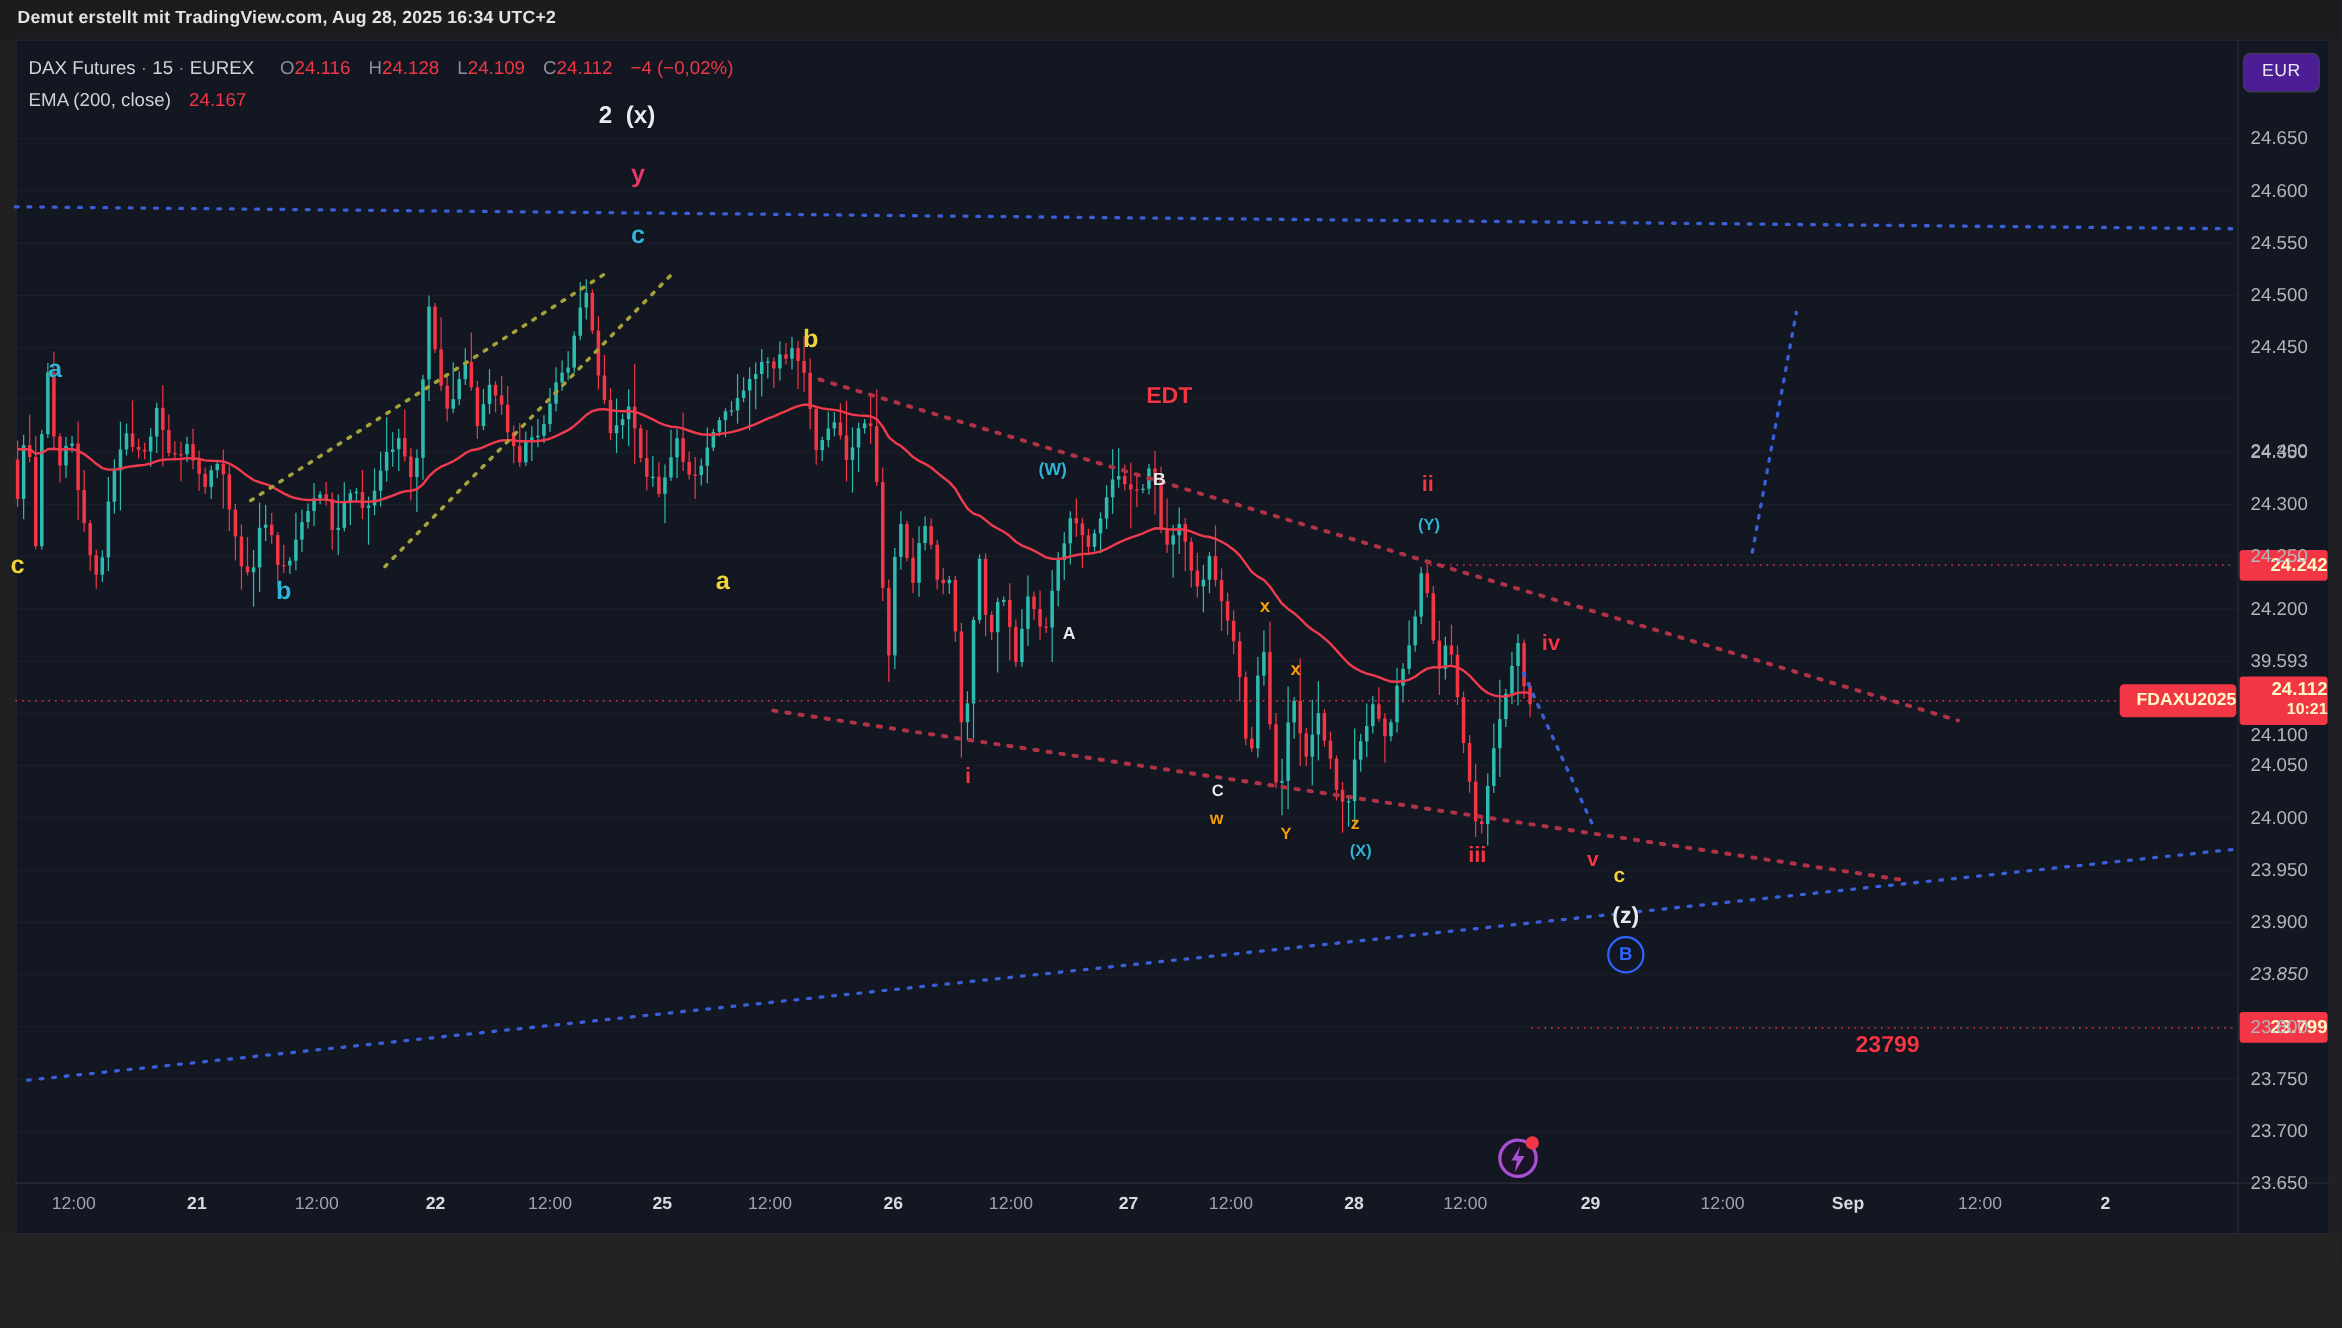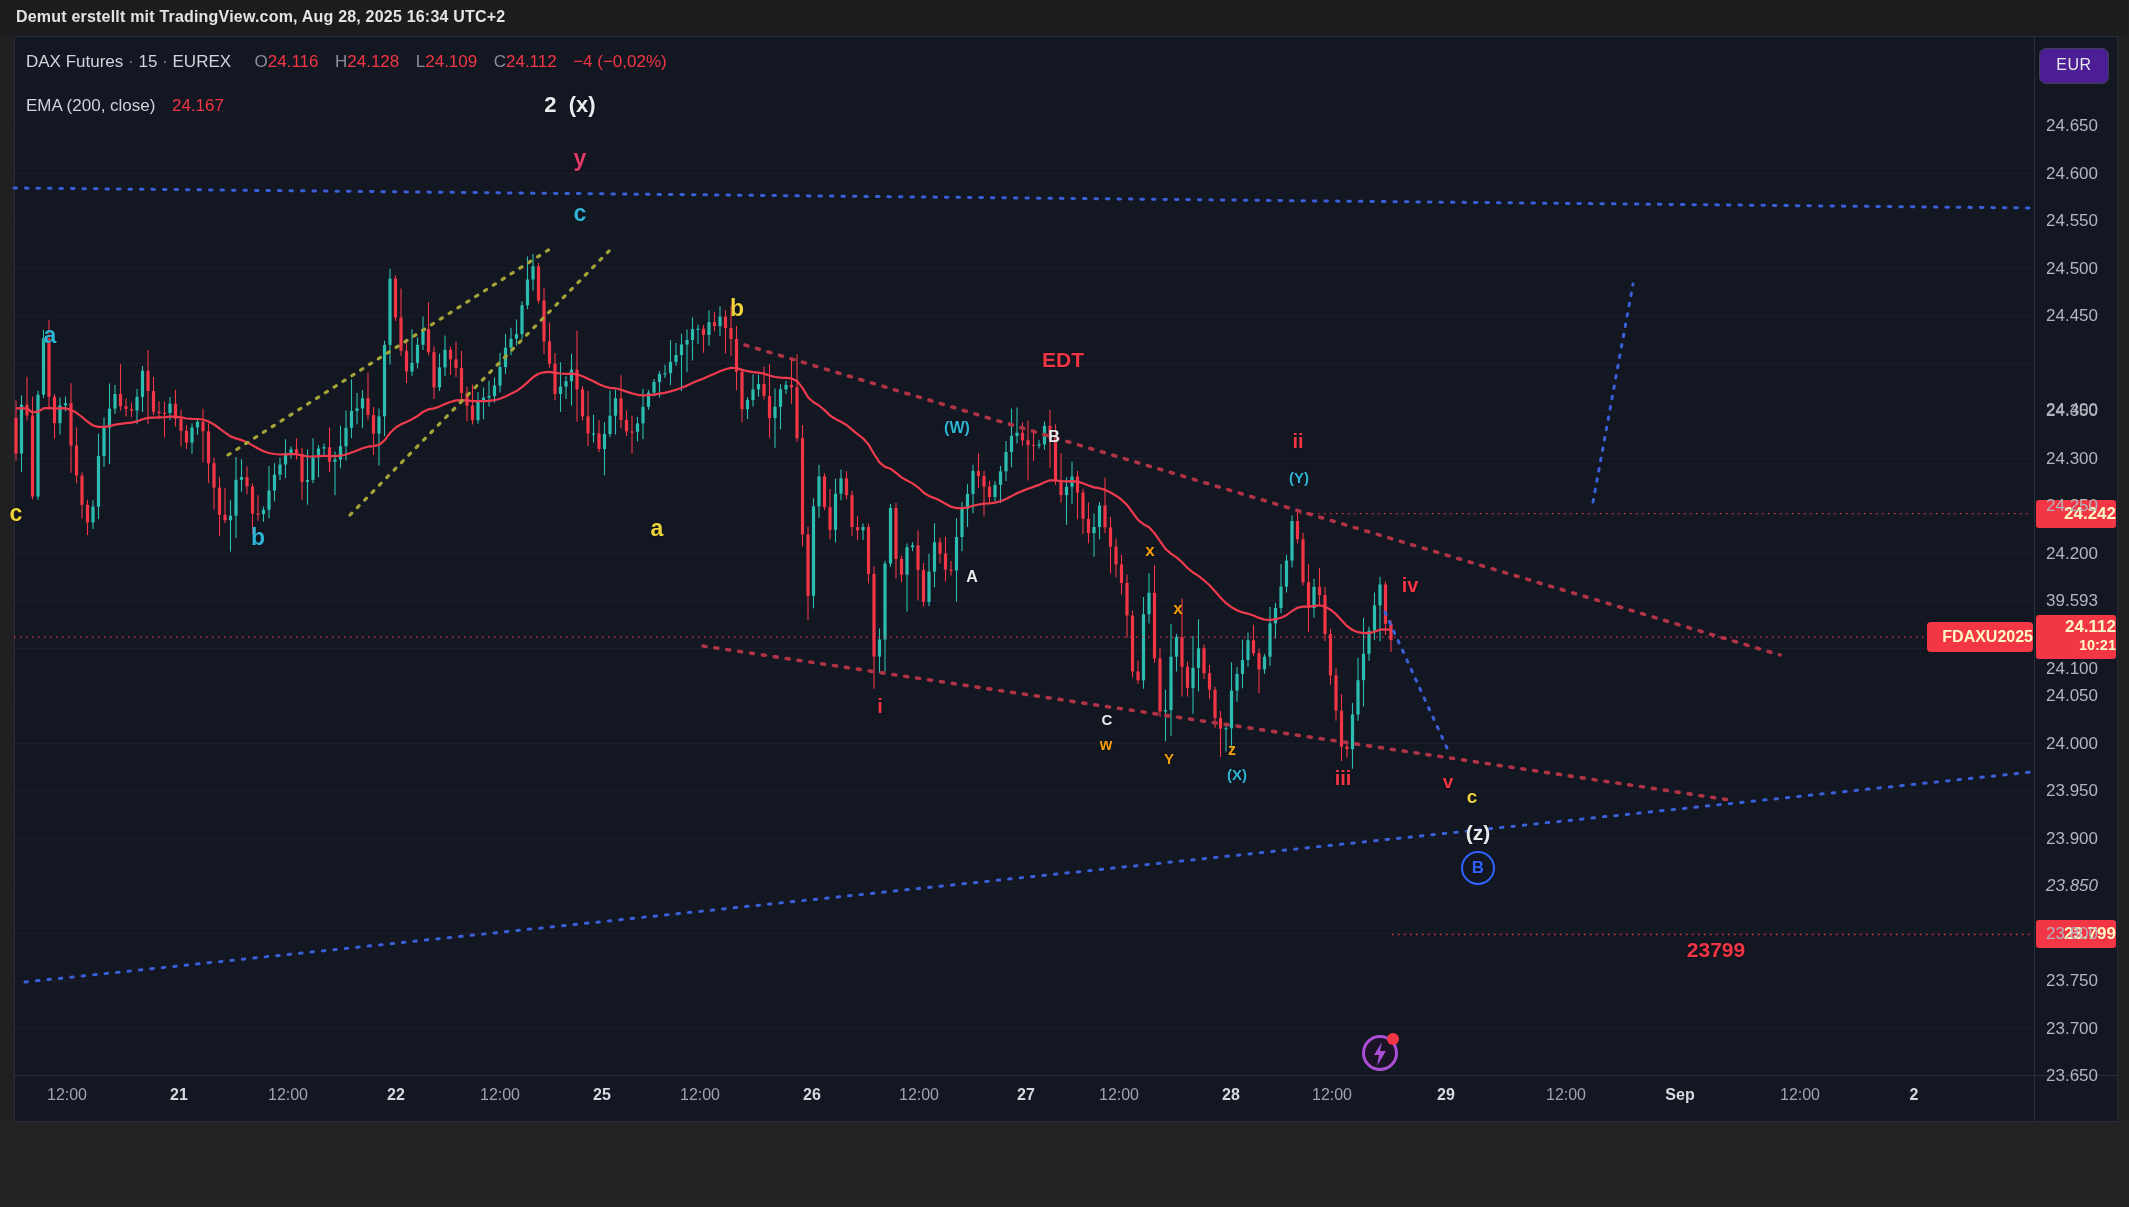--- a/index.html
+++ b/index.html
@@ -7,21 +7,21 @@
   .abs{position:absolute;}
   
   #titlebar{left:0;top:0;width:2128px;height:36px;background:#1c1c1e;}
   #titlebar .txt{left:16px;top:8px;color:#e3e3e5;font-size:16px;font-weight:700;letter-spacing:.2px;}
   
   #frame{left:14px;top:36px;width:2104px;height:1086px;background:#131722;border:1px solid #262b36;box-sizing:border-box;}
   .vsep{left:2034px;top:36px;width:1px;height:1086px;background:#2a2e39;}
   .hsep{left:14px;top:1075px;width:2104px;height:1px;background:#2a2e39;}
   
   #legend1{left:26px;top:52px;font-size:17px;color:#d1d4dc;white-space:nowrap;}
-  #legend2{left:26px;top:81px;font-size:17px;color:#cfd2da;white-space:nowrap;margin-top:15px;}
+  #legend2{left:26px;top:81px;font-size:17px;color:#cfd2da;white-space:nowrap;}
   .dim{color:#8a8e9b;} .red{color:#f23645;} .gap{display:inline-block;width:14px;}
   .gap-s{display:inline-block;width:7px;}
   
   .ptick{color:#b2b5be;font-size:17px;left:2046px;transform:translateY(-50%);}
   .ttick{color:#9ea3af;font-size:16px;top:1086px;transform:translateX(-50%);}
   .ttick.b{color:#d6d9e0;font-weight:700;}
   
   .badge{background:#f23645;color:#fef9c3;font-weight:700;text-align:right;border-radius:3px;}
   #alert-upper,#alert-lower{left:2036px;width:80px;height:28px;line-height:28px;font-size:17px;}
   #last-badge{left:2036px;width:80px;height:44px;font-size:17px;line-height:23px;}

